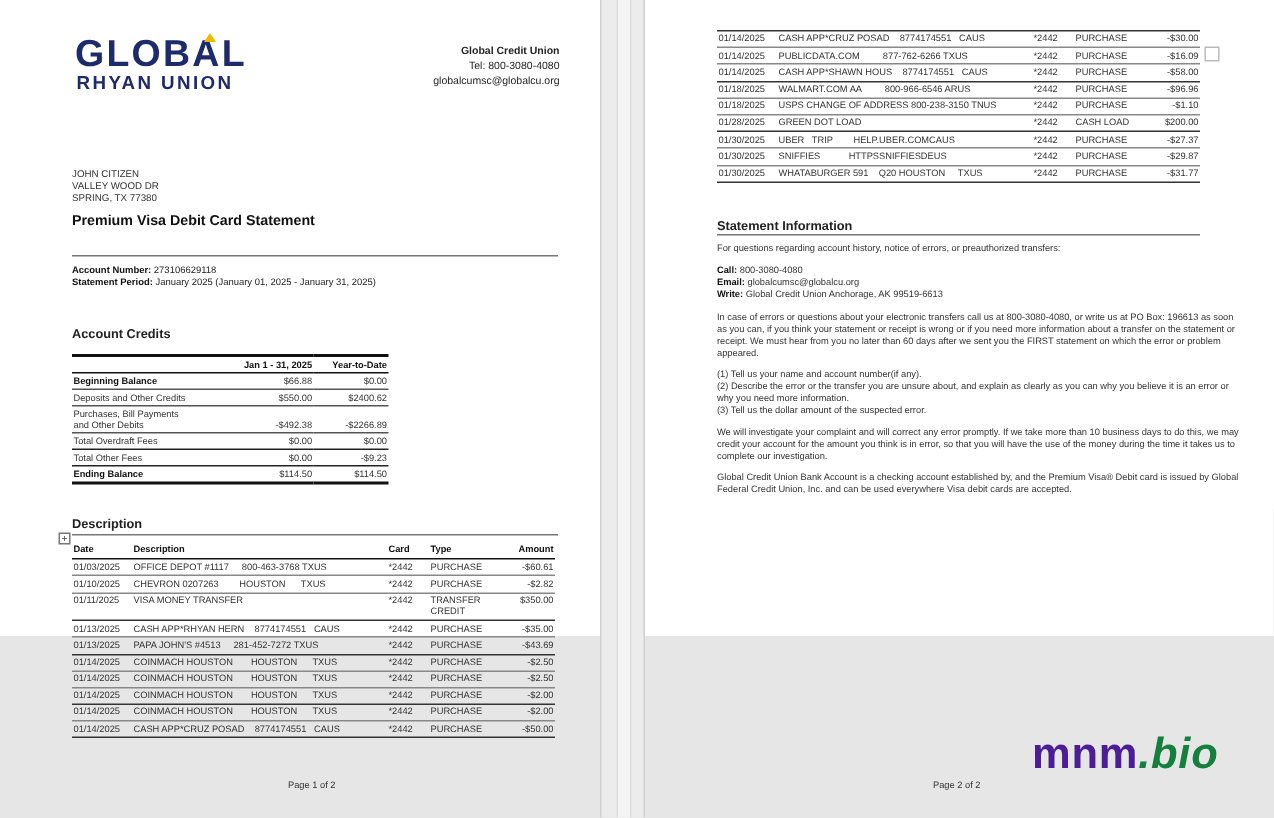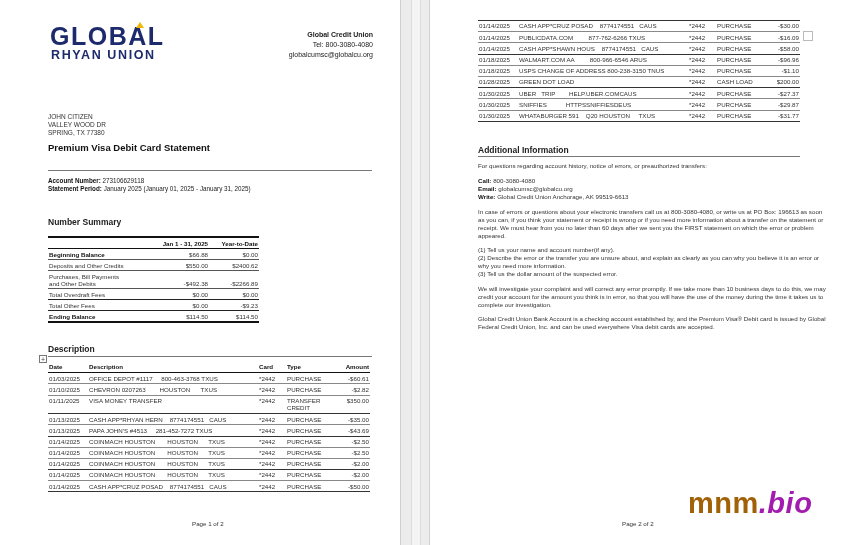--- a/index.html
+++ b/index.html
@@ -1,17 +1,17 @@
 <!DOCTYPE html>
 <html><head>
 <meta charset="utf-8">
 <style>
   html,body{margin:0;padding:0;}
   body{width:849px;height:545px;background:#e6e6e6;position:relative;overflow:hidden;font-family:"Liberation Sans",sans-serif;color:#222;}
-  .page{position:absolute;top:0;background:#fff;height:545px;}
+  .page{position:absolute;top:0;background:#fff;height:424px;}
   #page1{left:0;width:400px;}
   #page2{left:430px;width:419px;}
   .gutter{position:absolute;left:400px;top:0;width:30px;height:545px;background:#ececec;border-left:1px solid #d0d0d0;border-right:1px solid #d0d0d0;box-sizing:border-box;}
   .gutter .bar{position:absolute;left:10px;top:0;width:8px;height:545px;background:#f4f4f4;border-left:1px solid #dcdcdc;border-right:1px solid #dcdcdc;}
   .abs{position:absolute;}
   .logo{left:50px;top:24px;color:#1d2a6b;}
   .logo .l1{font-size:25px;font-weight:bold;letter-spacing:1.5px;line-height:24px;}
   .logo .l2{font-size:12.5px;font-weight:bold;letter-spacing:1.6px;line-height:14px;margin-left:1px;}
   .hdr-right{right:27px;top:30px;text-align:right;font-size:7px;line-height:10px;}
   .hdr-right b{font-size:7px;}
@@ -38,22 +38,22 @@
   .tx tr.head{border-bottom:1.5px solid #111;}
   .tx tr.thick{border-bottom:1.5px solid #333;}
   .tx td.desc{white-space:pre;}
   .footer{font-size:6.2px;color:#333;position:absolute;}
   .info{left:48px;top:162px;width:350px;font-size:6.2px;line-height:8px;color:#333;}
   .info p{margin:0 0 6.5px 0;}
   .info b{color:#111;}
   .move-handle{left:39px;top:355px;width:8px;height:8px;border:1px solid #777;font-size:7px;line-height:7px;text-align:center;color:#444;box-sizing:border-box;}
   .cell-box{left:803px;top:31px;width:10px;height:10px;border:1px solid #bbb;box-sizing:border-box;}
   .wm{left:688px;top:487px;font-size:29px;font-weight:bold;letter-spacing:0.5px;}
-  .wm .a{color:#a16207;}
-  .wm .b{color:#a21caf;font-style:italic;}
+  .wm .a{color:#4c1d95;}
+  .wm .b{color:#15803d;font-style:italic;}
 </style>
 </head>
 <body>
 
 <div class="page" id="page1">
   <div class="abs logo">
     <div class="l1">GLOBAL</div>
     <div class="l2">RHYAN UNION</div>
   </div>
   <div class="abs" style="left:136px;top:22px;width:0;height:0;border-left:4px solid transparent;border-right:4px solid transparent;border-bottom:6px solid #f2b705;"></div>
@@ -71,21 +71,21 @@
   </div>
 
   <div class="abs title">Premium Visa Debit Card Statement</div>
   <div class="hr" style="left:48px;top:170px;width:324px;"></div>
 
   <div class="abs acct">
     <div><b>Account Number:</b> <span>273106629118</span></div>
     <div><b>Statement Period:</b> <span>January 2025 (January 01, 2025 - January 31, 2025)</span></div>
   </div>
 
-  <h3 style="left:48px;top:217px;">Number Summary</h3>
+  <h3 style="left:48px;top:217px;">Account Credits</h3>
   <table class="sum">
     <tbody>
         <tr class="head">
       <th style="text-align:left;"></th>
       <th>Jan 1 - 31, 2025</th>
       <th>Year-to-Date</th>
     </tr>
     <tr class="bold">
       <td>Beginning Balance</td>
       <td class="num" style="font-weight:normal;color:#333;">$66.88</td>
@@ -292,21 +292,21 @@
         <tr class="thick">
           <td>01/30/2025</td>
           <td class="desc">WHATABURGER 591    Q20 HOUSTON     TXUS</td>
           <td>*2442</td>
           <td style="white-space: pre;">PURCHASE</td>
           <td class="r">-$31.77</td>
         </tr>
       </tbody>
   </table>
 
-  <h3 style="left:48px;top:145px;">Additional Information</h3>
+  <h3 style="left:48px;top:145px;">Statement Information</h3>
   <div class="hr" style="left:48px;top:156px;width:322px;"></div>
 
   <div class="abs info">
     <p>For questions regarding account history, notice of errors, or preauthorized transfers:</p>
     <p style="margin-bottom:7px;">
       <span style="display:block;"><b>Call:</b> <span>800-3080-4080</span></span>
       <span style="display:block;"><b>Email:</b> <span>globalcumsc@globalcu.org</span></span>
       <span style="display:block;"><b>Write:</b> <span>Global Credit Union Anchorage, AK 99519-6613</span></span>
     </p>
     <p>In case of errors or questions about your electronic transfers call us at 800-3080-4080, or write us at PO Box: 196613 as soon as you can, if you think your statement or receipt is wrong or if you need more information about a transfer on the statement or receipt. We must hear from you no later than 60 days after we sent you the FIRST statement on which the error or problem appeared.</p>

